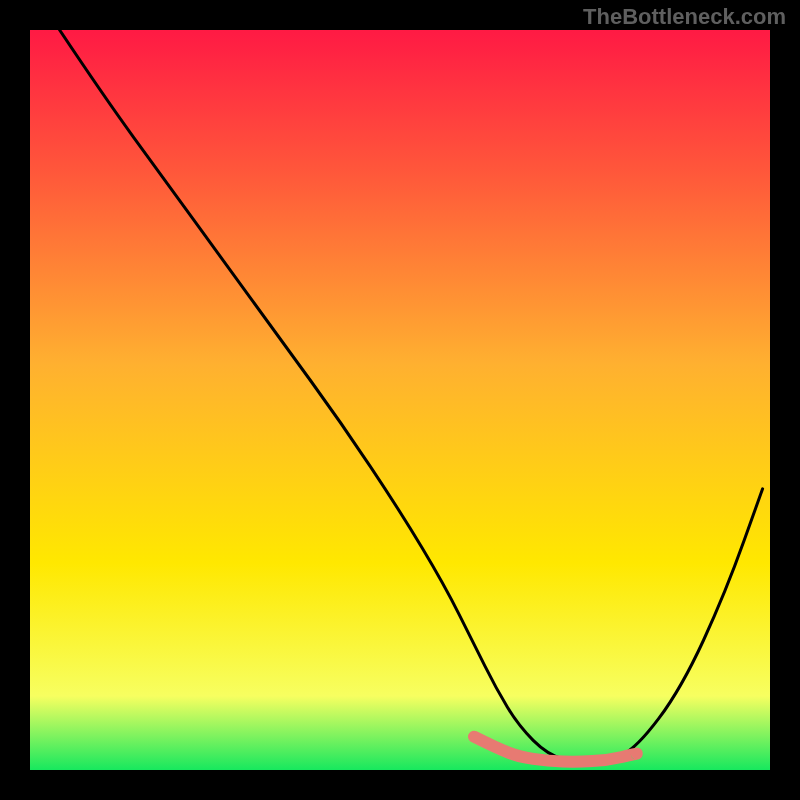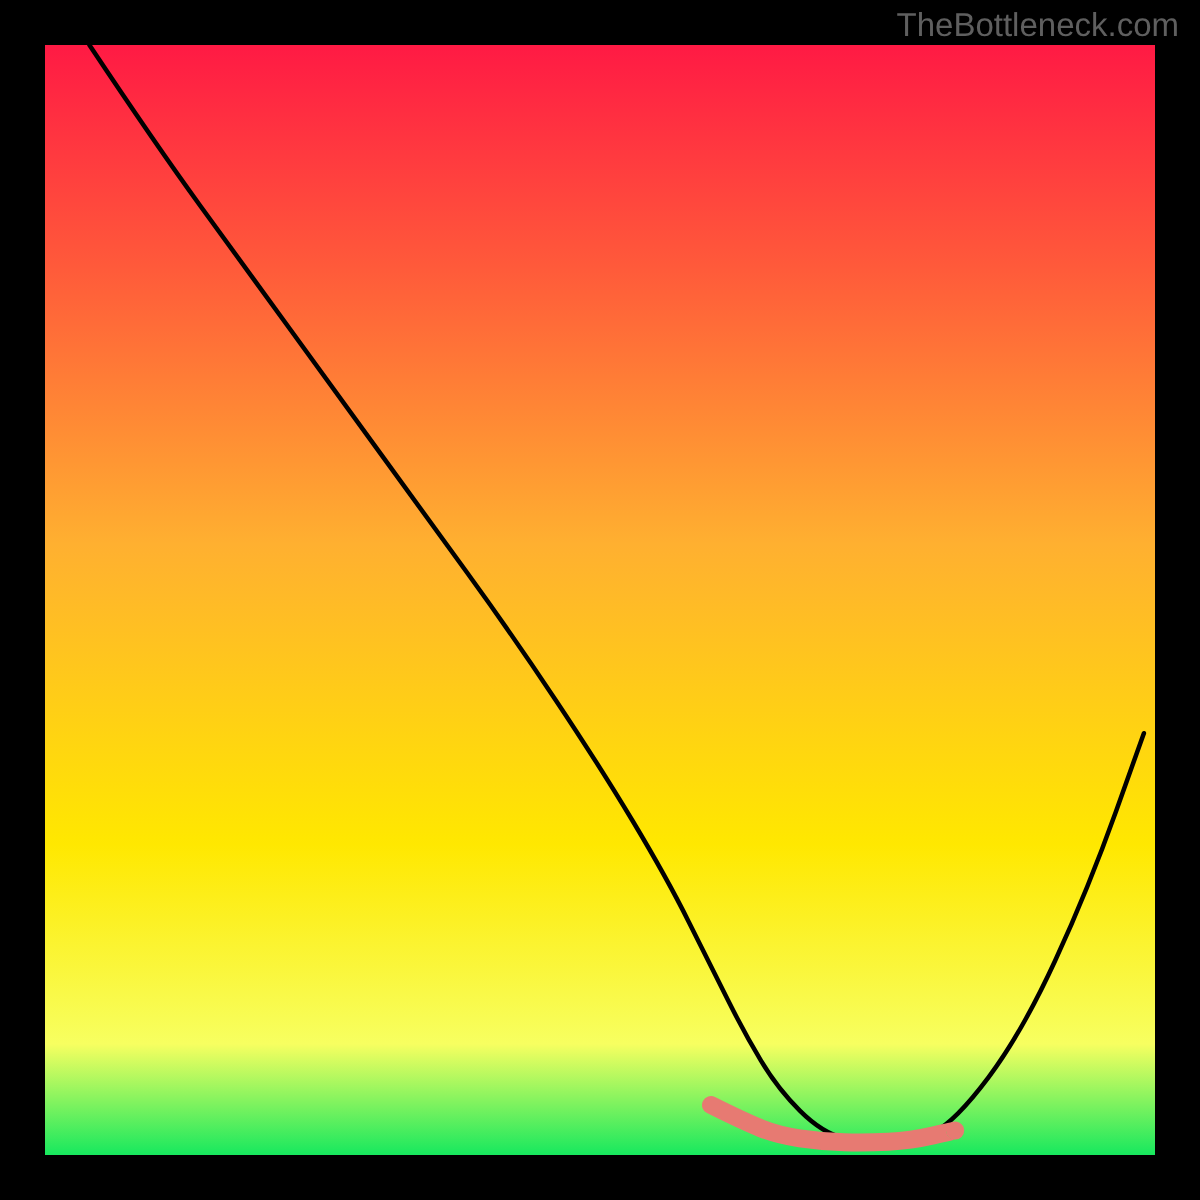--- a/index.html
+++ b/index.html
@@ -18,21 +18,21 @@
     width: 800px;
     height: 800px;
     background: #000000;
   }
   .watermark {
     position: absolute;
     top: 4px;
     right: 14px;
     color: #5f5f5f;
     font-size: 22px;
-    font-weight: 400;
+    font-weight: 700;
   }
   .plot-area {
     position: absolute;
     left: 30px;
     top: 30px;
     width: 740px;
     height: 740px;
   }
   svg {
     width: 740px;

